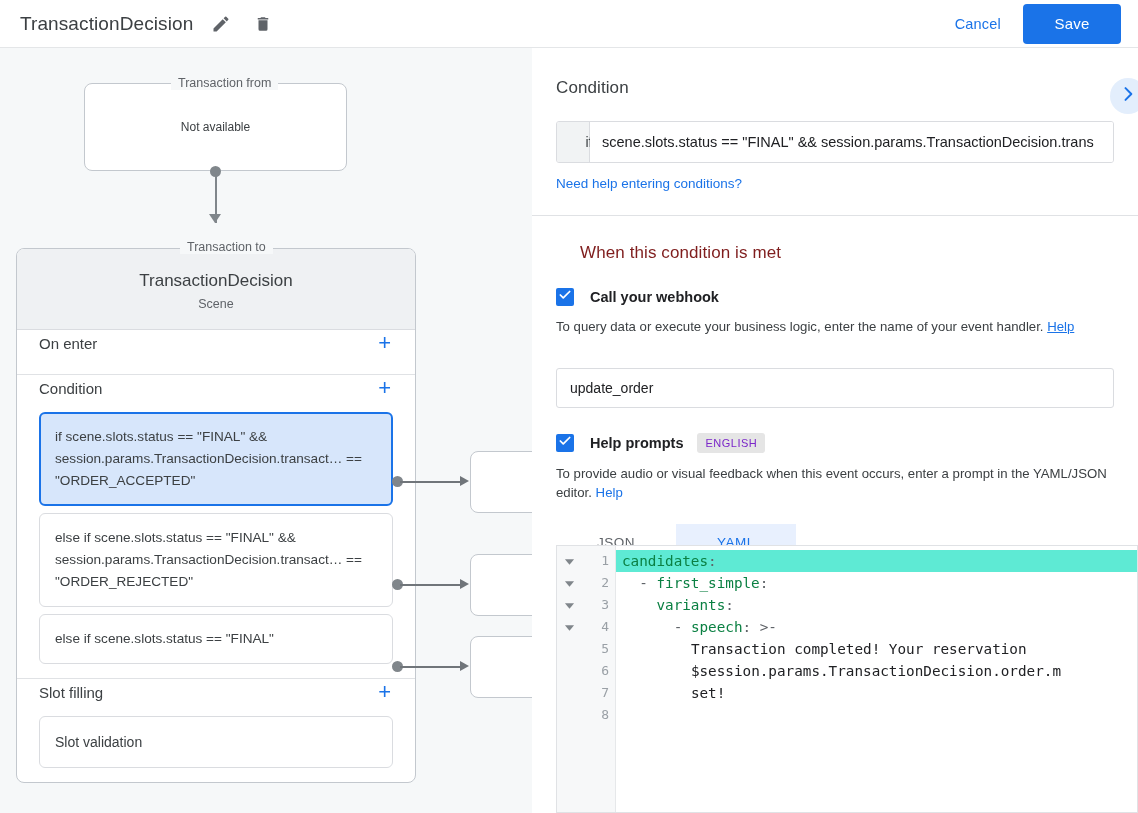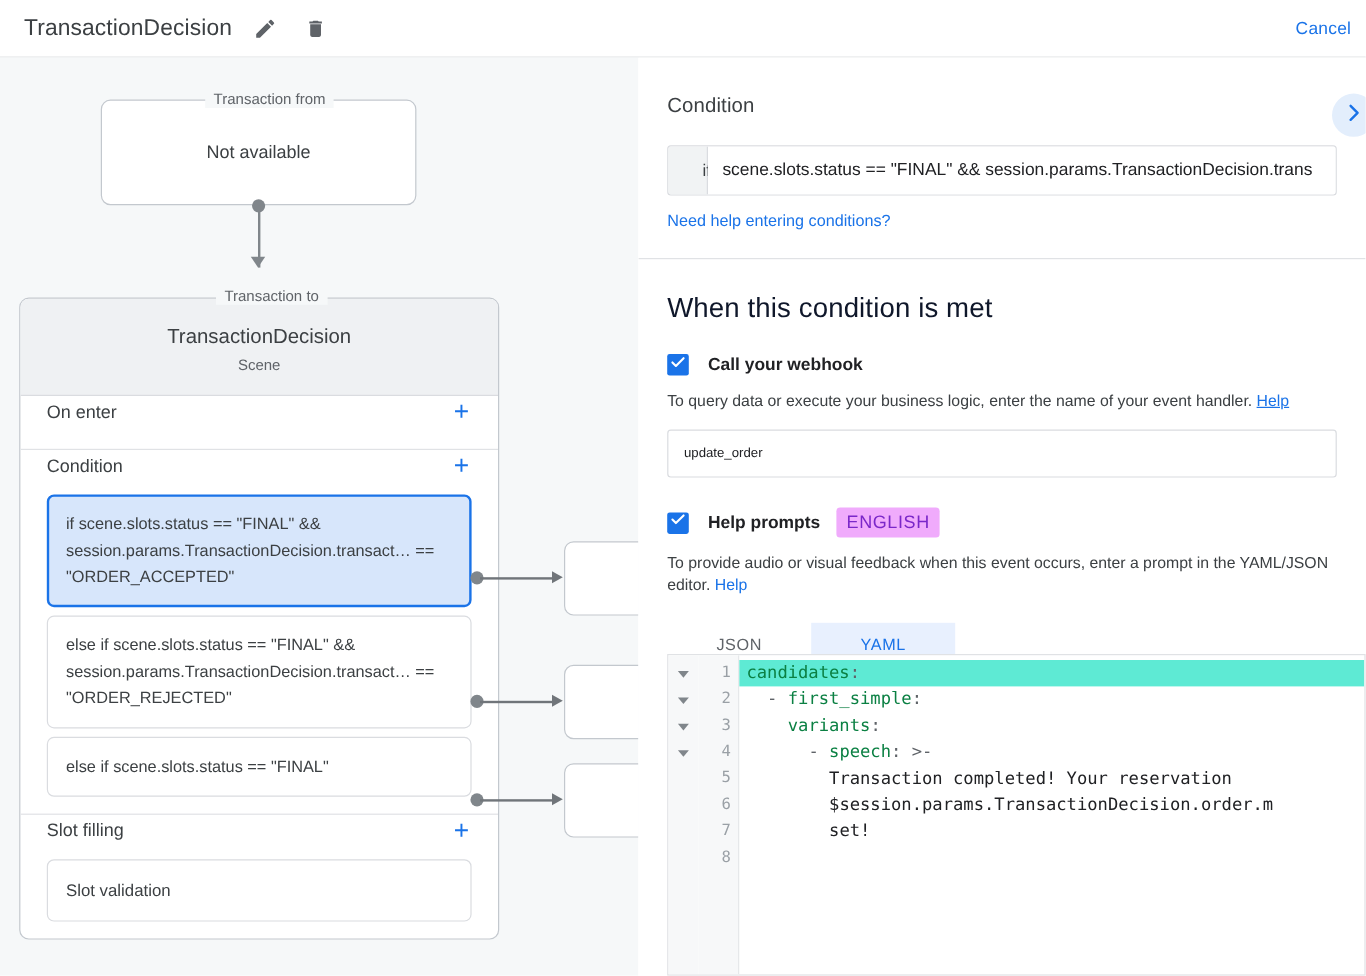--- a/index.html
+++ b/index.html
@@ -82,21 +82,21 @@
     color: #5f6368;
     white-space: nowrap;
   }
 
   
   #from-card {
     left: 84px; top: 35px; width: 263px; height: 88px;
     display: flex; align-items: center; justify-content: center;
   }
   #from-card .card-title {
-    font-size: 15px; color: #3c4043;
+    font-size: 12px; color: #3c4043;
   }
 
   
   .conn-dot {
     position: absolute;
     width: 11px; height: 11px;
     border-radius: 50%;
     background: #80868b;
   }
   .conn-line-v {
@@ -247,66 +247,67 @@
     overflow: hidden;
   }
   .help-link {
     display: inline-block;
     margin-top: 13px; margin-bottom: 24px;
     color: #1a73e8; font-size: 13.5px;
     cursor: pointer;
   }
 
   .section-heading {
-    font-size: 23px; color: #0f172a;
+    font-size: 17px; color: #7f1d1d;
     padding-top: 27px;
     letter-spacing: 0.1px;
+    margin-left: 24px;
   }
 
   .check-row { display: flex; align-items: center; margin-top: 25px; }
   .checkbox {
     width: 18px; height: 18px;
     border-radius: 2px;
     background: #1a73e8;
     display: flex; align-items: center; justify-content: center;
     cursor: pointer;
     flex: 0 0 18px;
   }
   .check-label {
     margin-left: 16px;
     font-size: 14.5px; font-weight: bold;
     color: #202124;
   }
   .lang-badge {
     margin-left: 14px;
-    background: #f0abfc;
+    background: #e5e5e5;
     color: #7b27c9;
-    font-size: 15px;
+    font-size: 11px;
     letter-spacing: 0.5px;
     padding: 4px 8px;
     border-radius: 3px;
     font-weight: 500;
   }
   .hint {
     margin-top: 11px;
     font-size: 13.2px;
     color: #3c4043;
     line-height: 19px;
   }
   .hint a { color: #1a73e8; text-decoration: underline; cursor: pointer; }
   .hint .inline-link { color: #1a73e8; cursor: pointer; }
 
   .text-field {
-    margin-top: 15px;
+    margin-top: 32px;
     width: 100%;
     height: 40px;
     border: 1px solid #dadce0;
     border-radius: 3px;
     padding: 0 13px;
-    font-size: 11px;
+    font-size: 14px;
     color: #202124;
     outline: none;
     font-family: "Liberation Sans", sans-serif;
   }
 
   .tabs { display: flex; margin-top: 22px; }
   .tab {
     padding: 11px 0;
     width: 120px;
     text-align: center;
@@ -386,20 +387,21 @@
     <span>
       <svg width="18" height="20" viewBox="0 0 24 24" fill="#5f6368">
         <path d="M6 19a2 2 0 002 2h8a2 2 0 002-2V7H6v12zM19 4h-3.5l-1-1h-5l-1 1H5v2h14V4z"></path>
       </svg>
     </span>
   </div>
 
   <div class="topbar-spacer"></div>
 
   <button class="cancel-btn">Cancel</button>
+  <button class="save-btn">Save</button>
 </div>
 
 <div class="graph">
 
   <div class="fieldset-box" id="from-card">
     <div class="fieldset-legend" style="left:86px;">Transaction from</div>
     <div class="card-title">Not available</div>
   </div>
 
   <div class="conn-dot" style="left:210px; top:118px;"></div>

